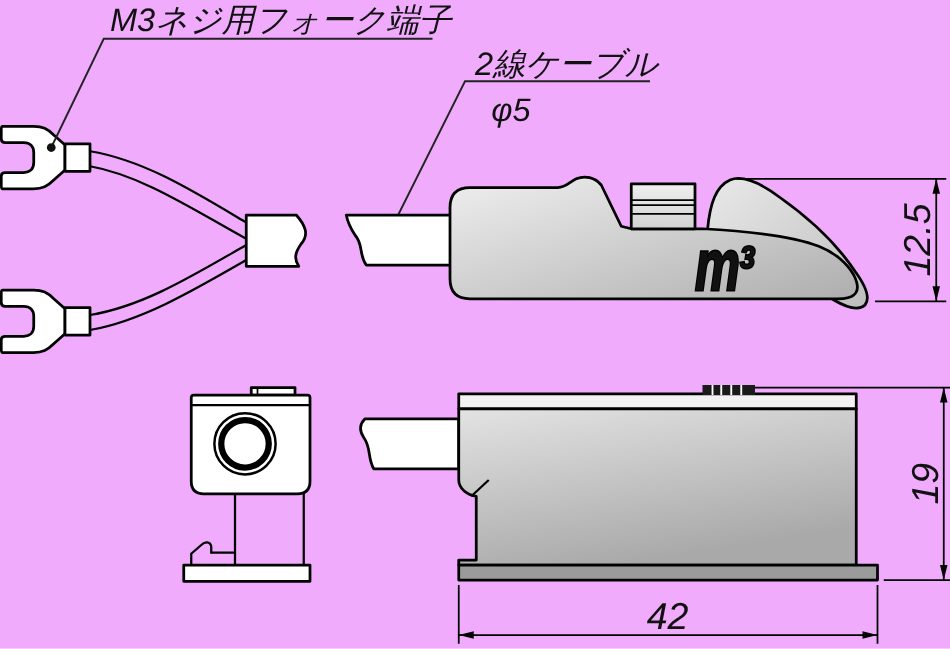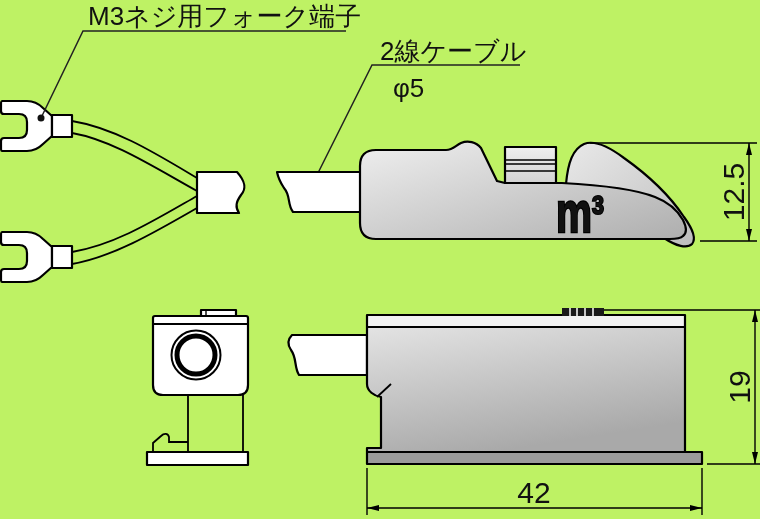--- a/index.html
+++ b/index.html
@@ -1,17 +1,17 @@
 <!DOCTYPE html>
 <html><head>
 <meta charset="utf-8">
 <style>
   html,body{margin:0;padding:0;background:#ffffff;}
-  .stage{position:relative;width:760px;height:519px;background:#bef264;overflow:hidden;
-         font-family:"Liberation Sans","DejaVu Sans",sans-serif;}
+  .stage{position:relative;width:760px;height:519px;background:#f0abfc;overflow:hidden;
+         font-family:"Liberation Sans","DejaVu Sans",sans-serif;font-style:italic;}
   svg{display:block;}
   text{font-family:"Liberation Sans","DejaVu Sans",sans-serif;fill:#111;}
   .jp-label{font-size:26px;}
   .dim-text{font-size:30px;}
   .part{stroke:#000;stroke-width:2.2;stroke-linejoin:round;}
   .thin{stroke:#000;stroke-width:1.4;fill:none;}
   .leader{stroke:#222;stroke-width:1.5;fill:none;}
   .detail{stroke:#000;stroke-width:1.8;fill:none;}
 </style>
 </head>

